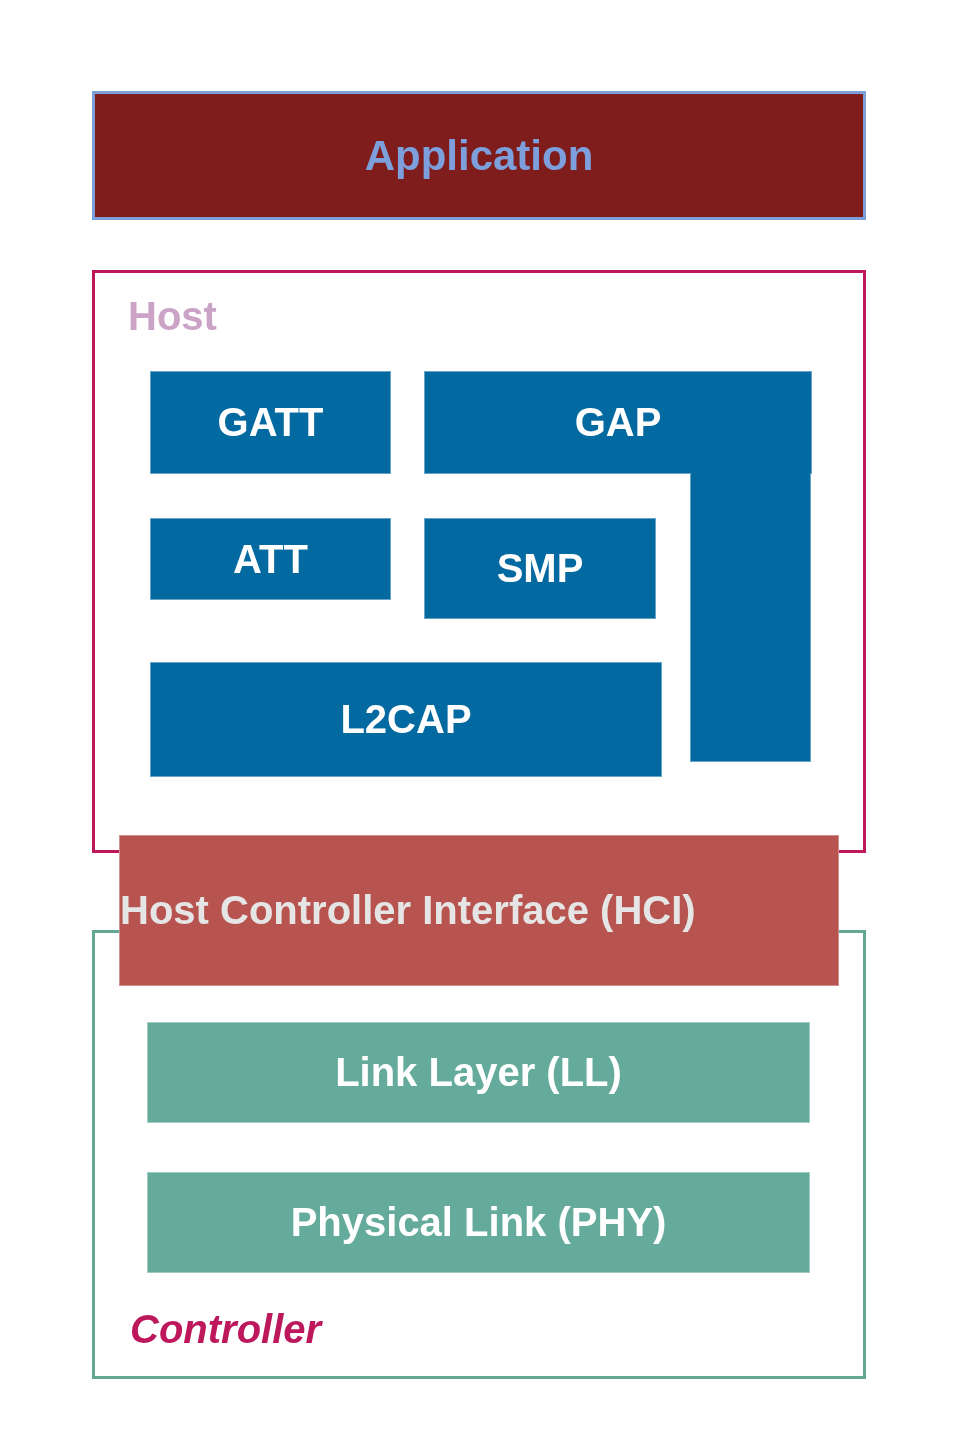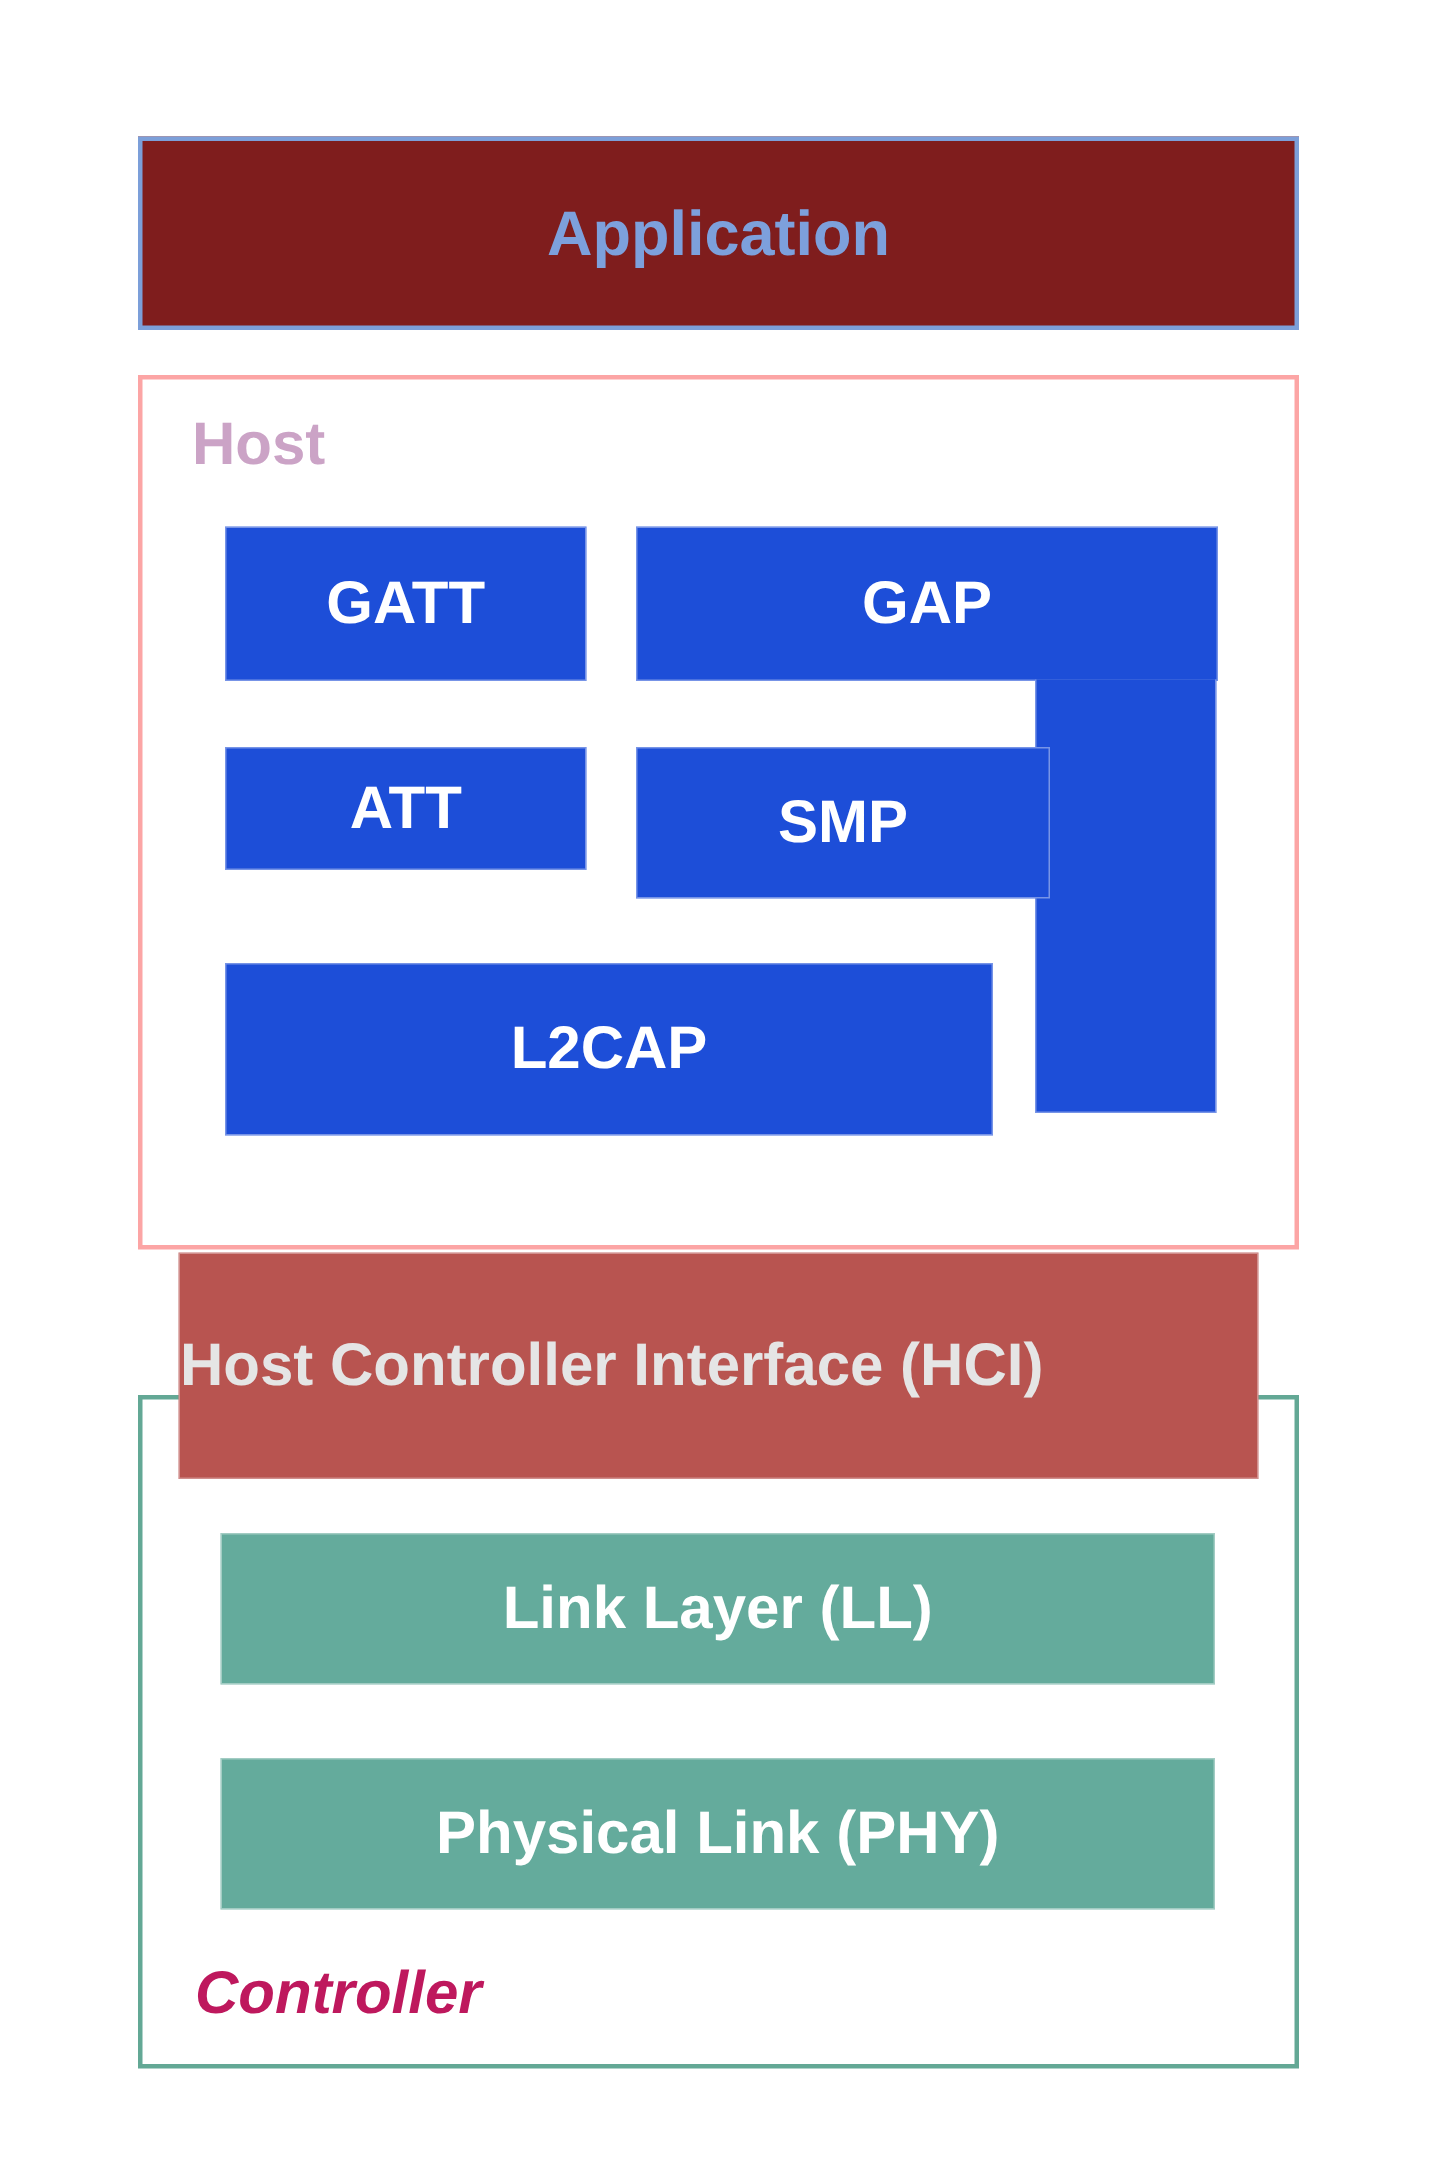--- a/index.html
+++ b/index.html
@@ -14,49 +14,49 @@
   
   .app-box{
     left:92px;top:91px;width:774px;height:129px;
     border:3px solid #7c9fd9;background:#7f1d1d;
     display:flex;align-items:center;justify-content:center;
   }
   .app-label{
     color:#7da0dc;font-size:42px;font-weight:bold;
   }
   .host-box{
-    left:92px;top:250px;width:774px;height:583px;
-    border:3px solid #fca5a5;background:#ffffff;
+    left:92px;top:270px;width:774px;height:583px;
+    border:3px solid #be185d;background:#ffffff;
   }
   .host-label{
     position:absolute;left:33px;top:20px;
     color:#cba3c6;font-size:40px;font-weight:bold;line-height:1.15;
   }
   .controller-box{
     left:92px;top:930px;width:774px;height:449px;
     border:3px solid #63a895;background:#ffffff;text-align:center;
   }
   .controller-label{
     position:absolute;left:35px;top:373px;
     color:#be185d;font-size:40px;font-weight:bold;line-height:1.15;font-style:italic;
   }
   
   .block{
     position:absolute;box-sizing:border-box;
     display:flex;align-items:center;justify-content:center;
     color:#ffffff;font-size:40px;font-weight:bold;
     border:1px solid rgba(255,255,255,0.40);
   }
-  .mauve{background:#1d4ed8;}
+  .mauve{background:#0369a1;}
   .teal{background:#64ab9c;}
   .gatt {left:55px; top:98px; width:241px;height:103px;}
   .gap-bar{left:329px;top:98px; width:388px;height:103px;}
   .gap-strip{left:595px;top:200px;width:121px;height:289px;border-top:none;}
   .att  {left:55px; top:245px;width:241px;height:82px;}
-  .smp  {left:329px;top:245px;width:276px;height:101px;}
+  .smp  {left:329px;top:245px;width:232px;height:101px;}
   .l2cap{left:55px; top:389px;width:512px;height:115px;}
   .hci-box{
     left:119px;top:835px;width:720px;height:151px;
     background:#b85450;z-index:5;
     display:flex;align-items:center;justify-content:flex-start;
     color:#e5e5e5;font-size:40px;font-weight:bold;
     border:1px solid rgba(255,255,255,0.35);
   }
   .ll {left:52px;top:89px; width:663px;height:101px;}
   .phy{left:52px;top:239px;width:663px;height:101px;}

